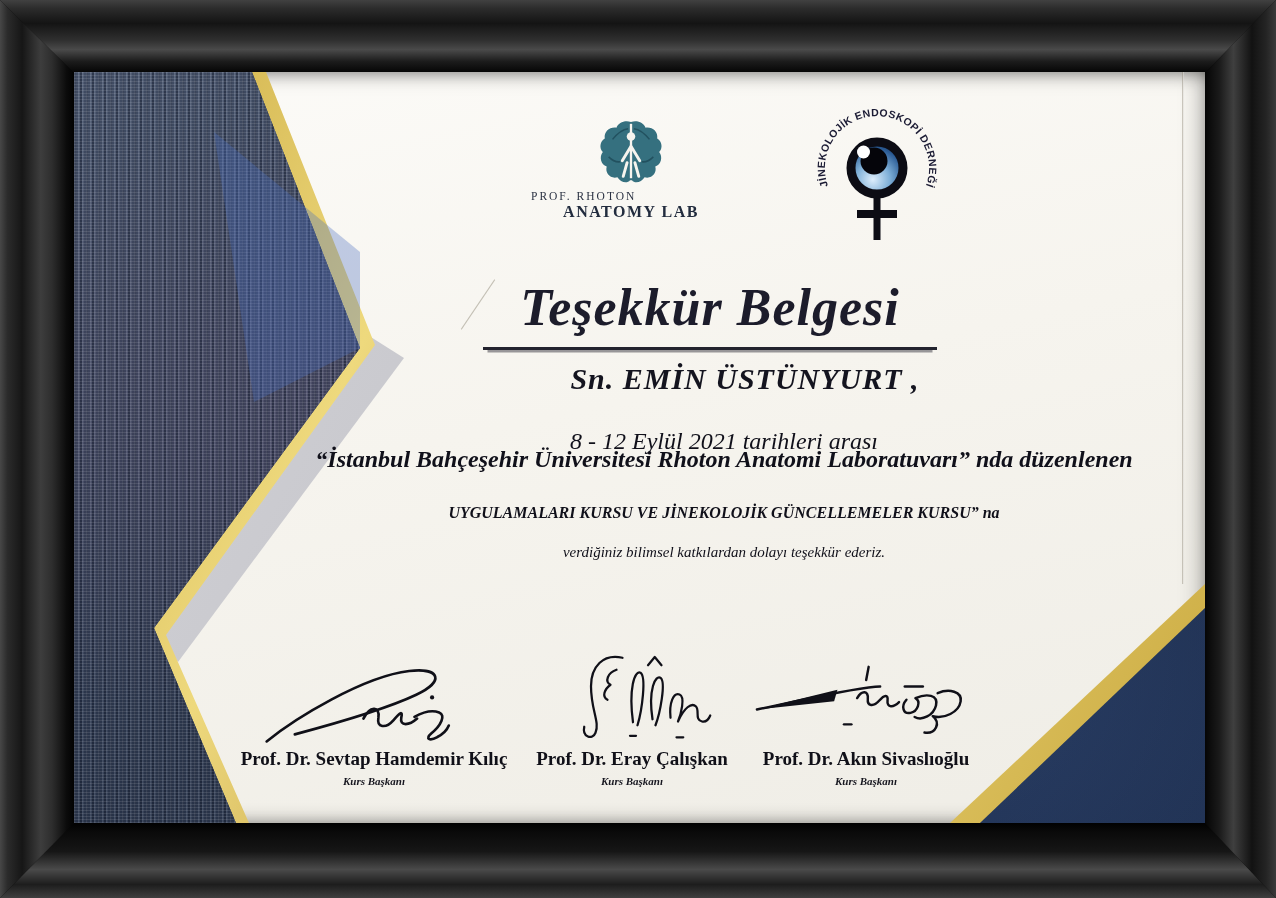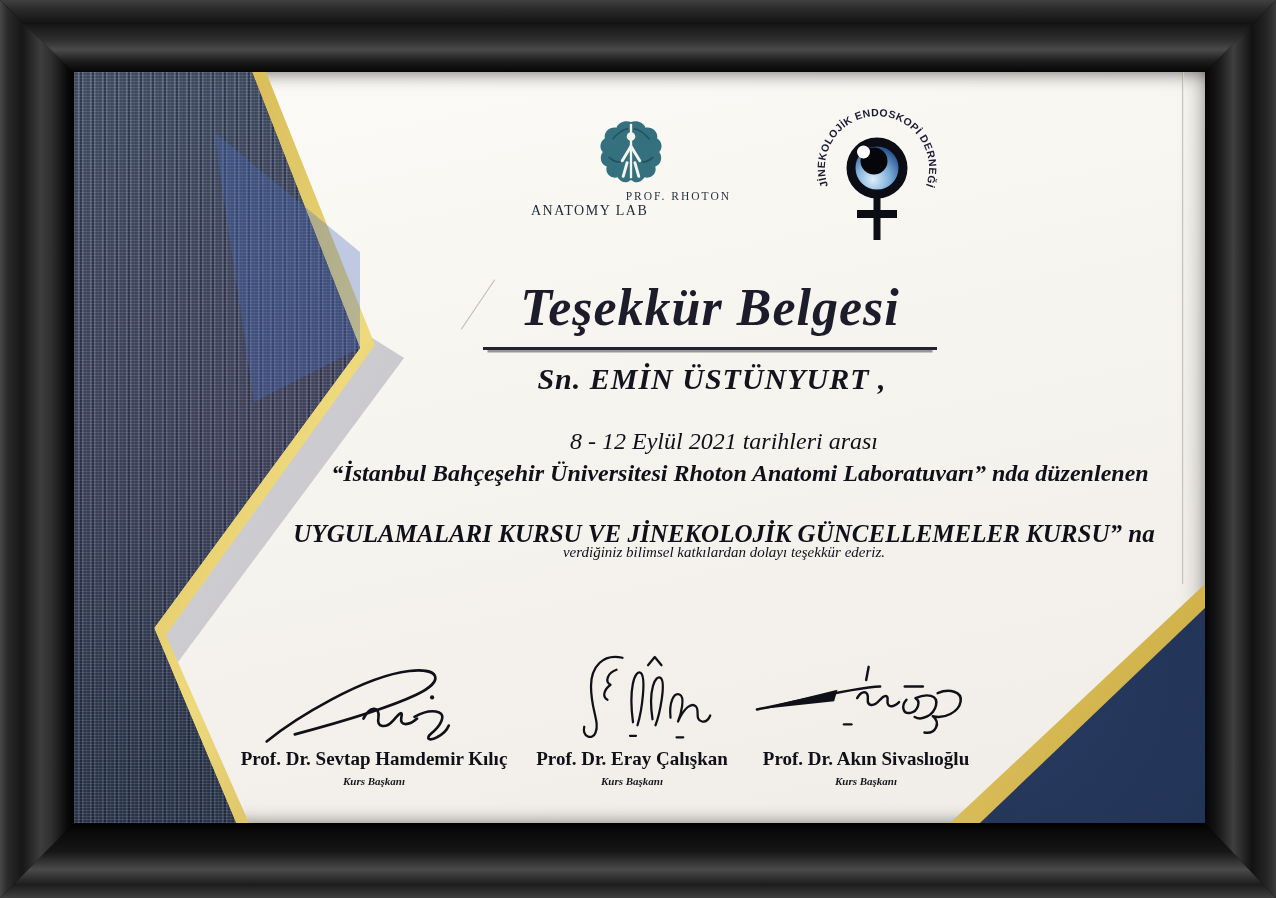--- a/index.html
+++ b/index.html
@@ -56,39 +56,39 @@
                linear-gradient(115deg,#2c4066 0%,#15203a 60%,#1a2845 100%);
     clip-path:polygon(1131px 536px,1131px 751px,906px 751px);}
 
   .fold-line{left:1108px;top:0;width:2px;height:512px;
     background:linear-gradient(90deg,rgba(110,100,80,.45),rgba(255,255,255,.5));}
   .crease{left:374px;top:232px;width:60px;height:1px;background:rgba(160,155,140,.6);
     transform:rotate(-56deg);}
 
   
   .brain-logo{left:523px;top:46px;}
-  .lab-line1{left:457px;top:118px;width:200px;text-align:right;
+  .lab-line1{left:457px;top:118px;width:200px;text-align:left;
     font-size:11.5px;letter-spacing:2px;color:#2a3142;}
-  .lab-line2{left:457px;top:131px;width:200px;
-    font-size:14px;font-weight:400;letter-spacing:1.5px;color:#222c3e;}
+  .lab-line2{left:457px;top:131px;width:200px;text-align:center;
+    font-size:16px;font-weight:700;letter-spacing:1.5px;color:#222c3e;}
   .eye-logo{left:733px;top:30px;}
 
   
   .title{left:409px;top:206px;width:454px;text-align:center;white-space:nowrap;
     font-size:52px;font-weight:bold;font-style:italic;color:#1c1c2b;letter-spacing:1px;
     padding-bottom:10px;border-bottom:3.5px solid #23232e;
     box-shadow:0 7px 0 -4.5px rgba(35,35,46,.45);}
   .recipient{left:188px;top:290px;width:900px;text-align:center;white-space:nowrap;
-    font-size:30px;font-weight:bold;font-style:italic;color:#14141f;letter-spacing:1px;}
+    font-size:30px;font-weight:bold;font-style:italic;color:#14141f;letter-spacing:1px;padding-left:33px;}
   .bodyline{left:188px;width:900px;text-align:center;white-space:nowrap;
     font-style:italic;color:#10101a;margin-left:12px;}
   .b1{top:356px;font-size:24px;}
-  .b2{top:388px;font-size:24px;font-weight:bold;padding-left:16px;}
+  .b2{top:374px;font-size:24px;font-weight:bold;}
   .b3{top:413px;font-size:25px;font-weight:bold;}
-  .b4{top:448px;font-size:25px;font-weight:bold;}
+  .b4{top:432px;font-size:16px;font-weight:bold;}
   .b5{top:472px;font-size:15px;}
 
   
   .sigcol{text-align:center;}
   .c1{left:140px;width:320px;}
   .c2{left:408px;width:300px;}
   .c3{left:632px;width:320px;}
   .signame{top:676px;font-size:19px;font-weight:bold;color:#101018;white-space:nowrap;}
   .sigrole{top:703px;font-size:11px;font-weight:bold;font-style:italic;color:#16161f;}
   .sig-svg{overflow:visible;}

